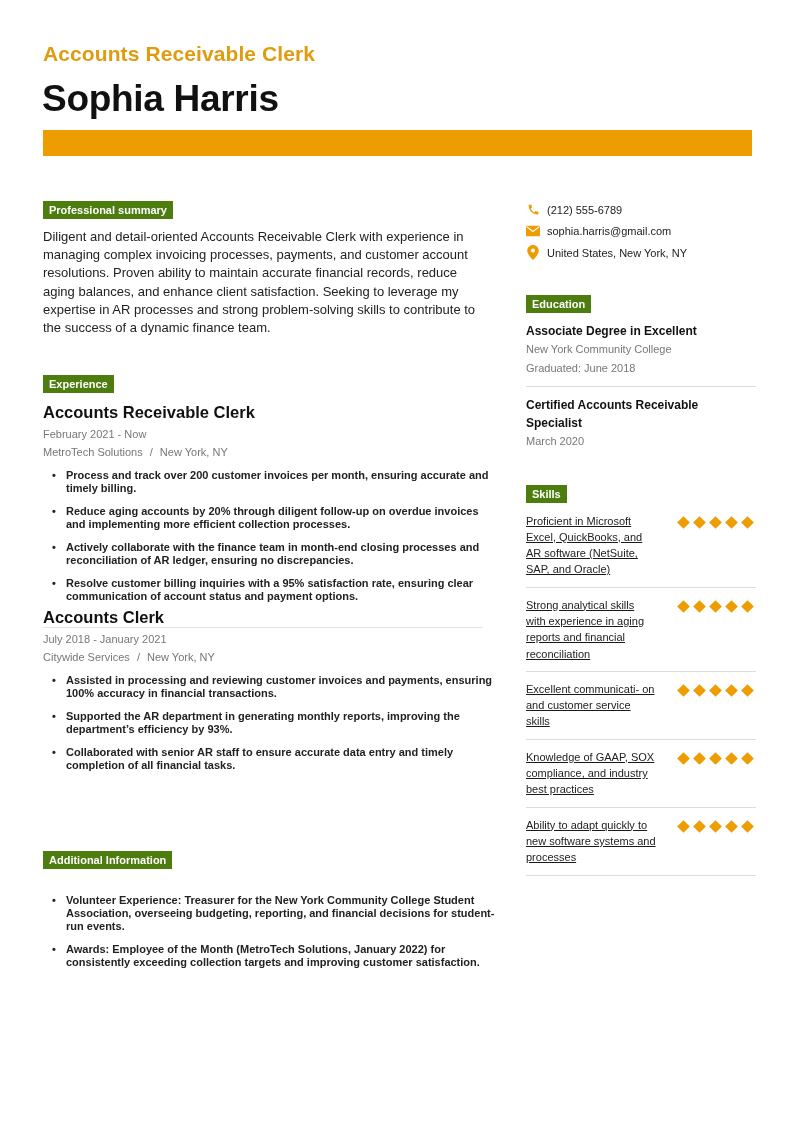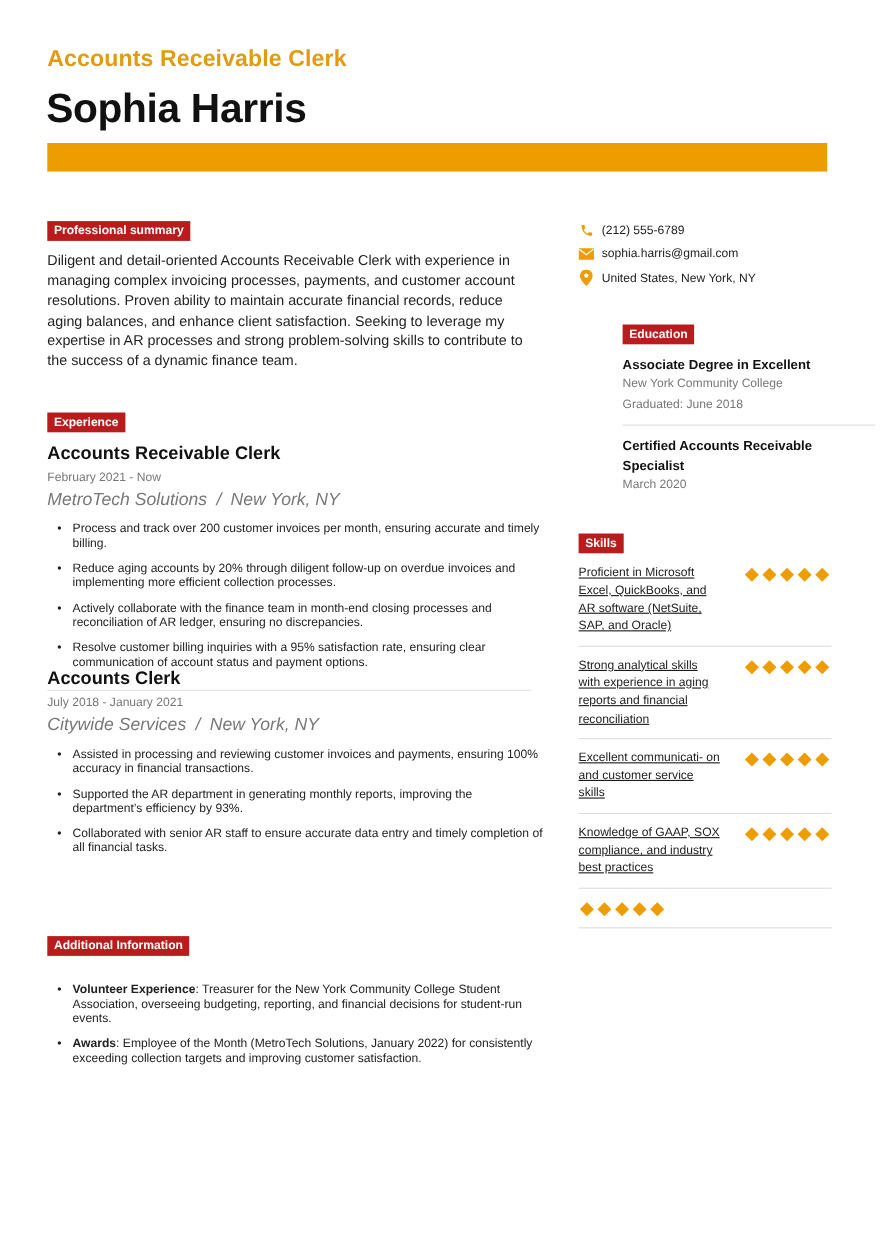--- a/index.html
+++ b/index.html
@@ -6,27 +6,27 @@
   html, body { width: 800px; height: 1131px; background: #ffffff; }
   body { font-family: "Liberation Sans", "DejaVu Sans", sans-serif; color: #1a1a1a; position: relative; overflow: hidden; }
 
   .job-title-top { position: absolute; left: 43px; top: 42px; font-size: 21px; font-weight: bold; color: #e09b0f; letter-spacing: 0.1px; }
   .name { position: absolute; left: 42px; top: 78px; font-size: 37px; font-weight: bold; color: #111; letter-spacing: -0.3px; }
   .accent-bar { position: absolute; left: 43px; top: 130px; width: 709px; height: 26px; background: #ee9d00; }
 
   .left-col { position: absolute; left: 43px; top: 200px; width: 452px; }
   .right-col { position: absolute; left: 526px; top: 199px; width: 230px; }
 
-  .section-badge { display: inline-block; background: #b91c1c; color: #fff; font-size: 11px; font-weight: bold; padding: 3px 6px 3px 6px; line-height: 12px; }
+  .section-badge { display: inline-block; background: #4d7c0f; color: #fff; font-size: 11px; font-weight: bold; padding: 3px 6px 3px 6px; line-height: 12px; }
 
   .summary { font-size: 13px; line-height: 18.2px; color: #222; margin-top: 9px; width: 448px; }
   .job-title { font-size: 16.5px; font-weight: bold; color: #111; margin-top: 10px; }
   .job-date { font-size: 11px; color: #777; margin-top: 6px; }
-  .job-company { font-size: 16px; color: #777; margin-top: 6px; font-style: italic; }
-  .bullets { list-style: none; margin-top: 11px; padding-left: 0; }
+  .job-company { font-size: 11px; color: #777; margin-top: 6px; }
+  .bullets { list-style: none; margin-top: 11px; padding-left: 0; font-weight: bold; }
   .bullets li { position: relative; padding-left: 23px; font-size: 11px; line-height: 13px; color: #222; margin-bottom: 10px; }
   .bullets li::before { content: "•"; position: absolute; left: 9px; top: 0; font-size: 11px; color: #222; }
   .divider { height: 1px; background: #e3e3e3; width: 440px; }
 
   .contact-row { display: flex; align-items: center; height: 21.5px; }
   .contact-icon { width: 14px; height: 14px; margin-right: 7px; display: flex; align-items: center; justify-content: center; }
   .contact-text { font-size: 11px; color: #222; }
 
   .edu-title { font-size: 12px; font-weight: bold; color: #111; line-height: 18px; }
   .edu-sub { font-size: 11px; color: #777; line-height: 19px; }
@@ -120,21 +120,21 @@
       <span class="contact-icon">
         <svg width="12" height="15" viewBox="0 0 20 26">
             <path fill="#ee9d00" d="M10 0C4.5 0 0 4.4 0 9.8 0 17 10 26 10 26s10-9 10-16.2C20 4.4 15.5 0 10 0z"></path>
             <circle cx="10" cy="9.6" r="3.4" fill="#fff"></circle>
           </svg>
       </span>
       <span class="contact-text">United States, New York, NY</span>
     </div>
   </div>
 
-  <div style="margin-top:30px;margin-left:40px;">
+  <div style="margin-top:30px;">
     <span class="section-badge">Education</span>
     <div style="margin-top:9px;">
       <div class="edu-title">Associate Degree in Excellent</div>
       <div class="edu-sub">New York Community College</div>
       <div class="edu-sub">Graduated: June 2018</div>
     </div>
     <div class="rdivider" style="margin-top:8px;"></div>
     <div style="margin-top:9px;">
       <div class="edu-title" style="width:200px;">Certified Accounts Receivable Specialist</div>
       <div class="edu-sub">March 2020</div>
@@ -178,20 +178,21 @@
         <div class="skill-text">Knowledge of GAAP, SOX compliance, and industry best practices</div>
         <div class="diamonds">
           <span class="diamond"></span>
             <span class="diamond"></span>
             <span class="diamond"></span>
             <span class="diamond"></span>
             <span class="diamond"></span>
         </div>
       </div>
       <div class="skill-row">
+        <div class="skill-text">Ability to adapt quickly to new software systems and processes</div>
         <div class="diamonds">
           <span class="diamond"></span>
             <span class="diamond"></span>
             <span class="diamond"></span>
             <span class="diamond"></span>
             <span class="diamond"></span>
         </div>
       </div>
     </div>
   </div>

